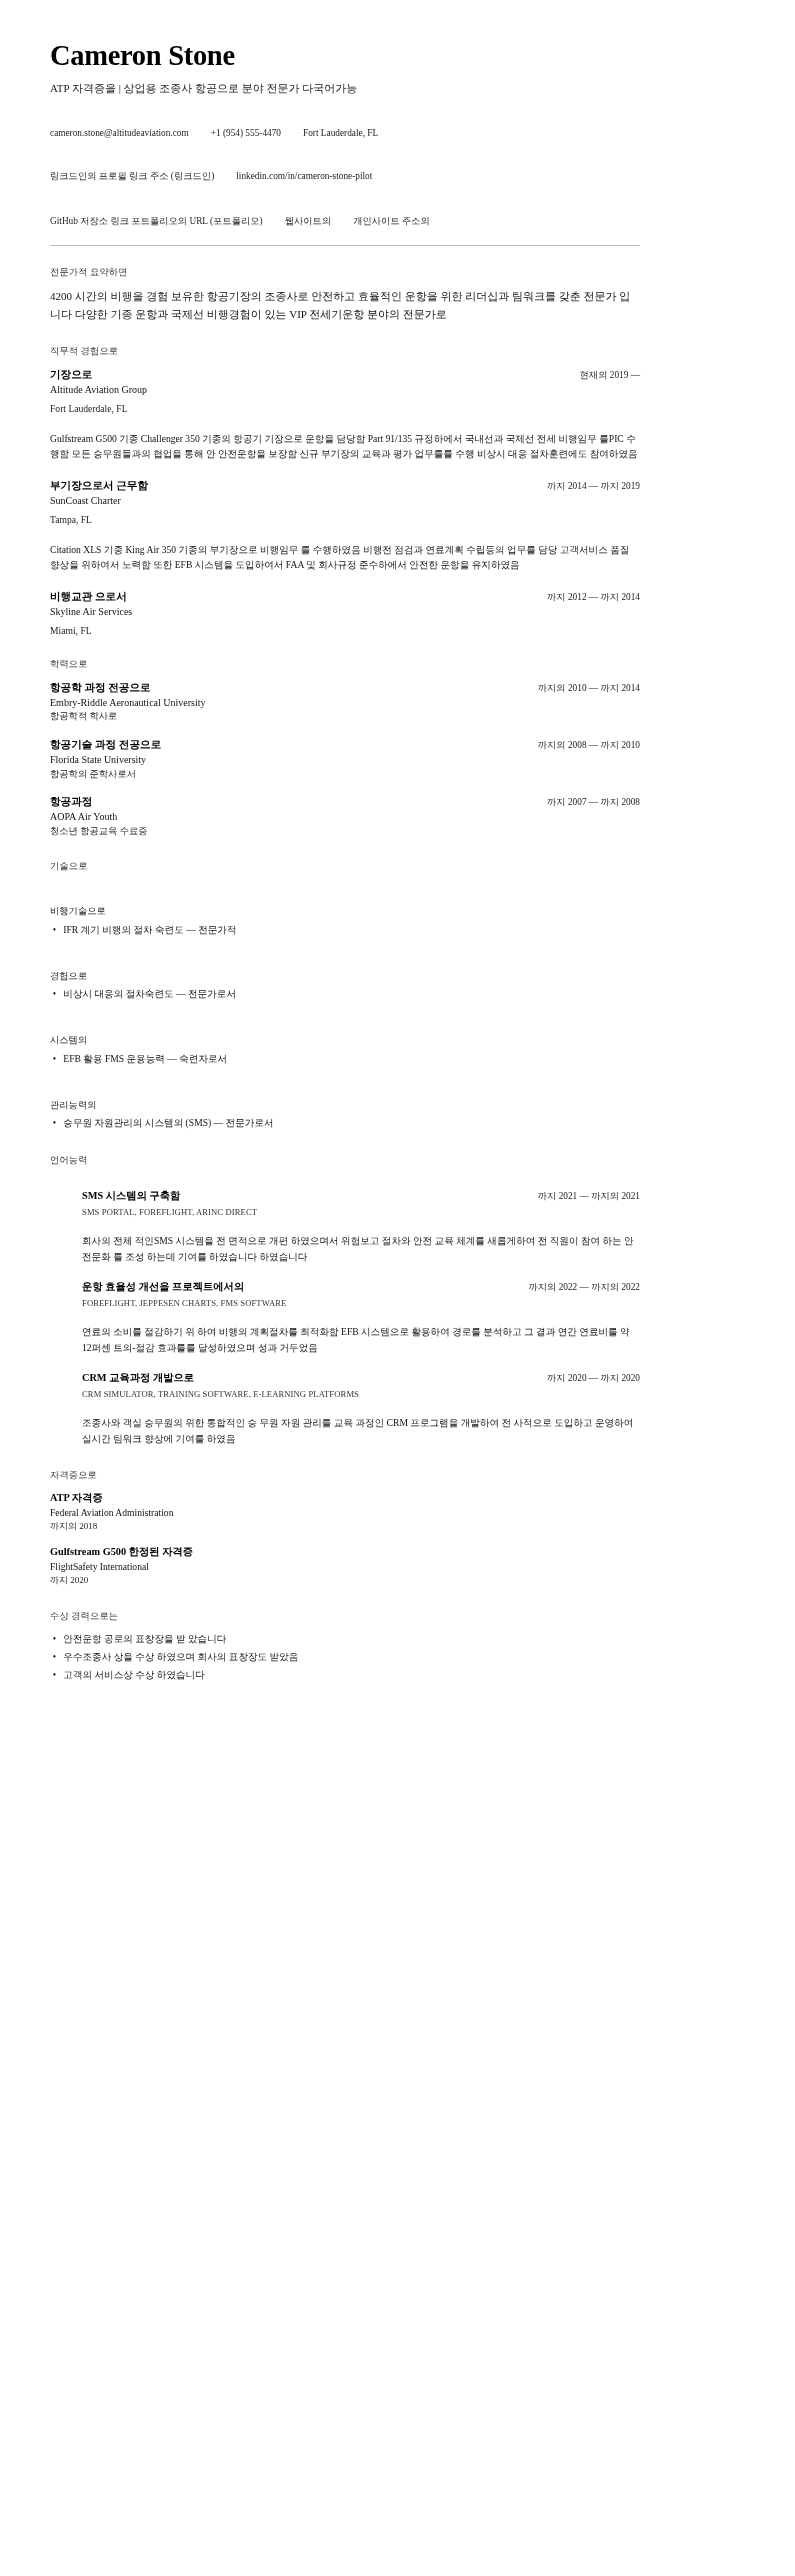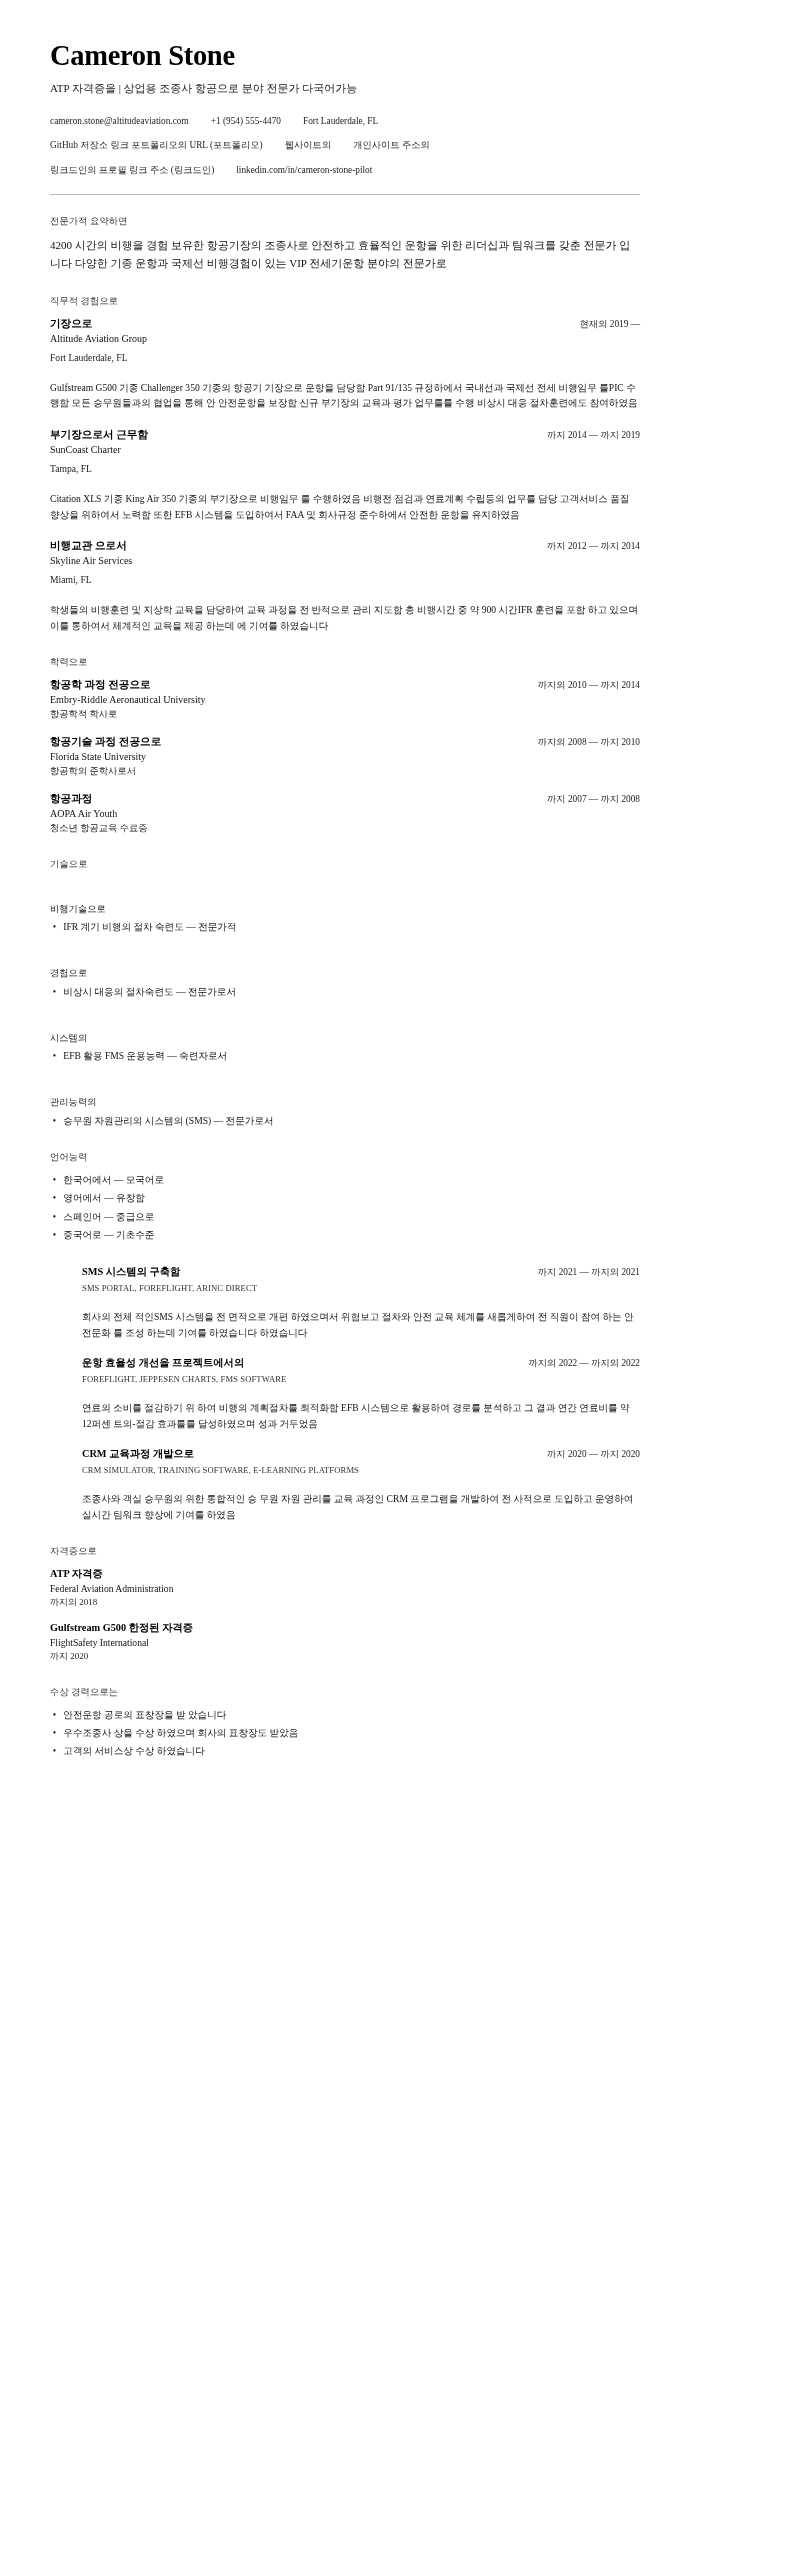--- a/index.html
+++ b/index.html
@@ -31,20 +31,21 @@
     color: #1a1a1a;
   }
   .contact-line {
     font-size: 9.3px;
     color: #222;
     margin-bottom: 12.6px;
     display: flex;
     flex-wrap: wrap;
     gap: 0;
     align-items: baseline;
+    margin-top: 32px;
   }
   .contact-line .item {
     margin-right: 22px;
     white-space: nowrap;
   }
   .contact-line .item:last-child { margin-right: 0; }
   .rule {
     border: 0;
     border-top: 0.7px solid #bbbbbb;
     margin: 16.6px 0 20px 0;
@@ -173,28 +174,28 @@
 
   <h1 class="name">Cameron Stone</h1>
   <div class="headline">ATP 자격증을 | 상업용 조종사 항공으로 분야 전문가 다국어가능</div>
 
   <div class="contact-line">
     <span class="item">cameron.stone@altitudeaviation.com</span>
     <span class="item">+1 (954) 555-4470</span>
     <span class="item">Fort Lauderdale, FL</span>
   </div>
   <div class="contact-line">
+    <span class="item">링크드인의 프로필 링크 주소 (링크드인)</span>
+    <span class="item">linkedin.com/in/cameron-stone-pilot</span>
+  </div>
+  <div class="contact-line">
     <span class="item">GitHub 저장소 링크 포트폴리오의 URL (포트폴리오)</span>
     <span class="item">웹사이트의</span>
     <span class="item">개인사이트 주소의</span>
   </div>
-  <div class="contact-line">
-    <span class="item">링크드인의 프로필 링크 주소 (링크드인)</span>
-    <span class="item">linkedin.com/in/cameron-stone-pilot</span>
-  </div>
 
   <hr class="rule">
 
   <div class="section">
     <div class="section-title">전문가적 요약하면</div>
     <p class="summary-text">4200 시간의 비행을 경험 보유한 항공기장의 조종사로 안전하고 효율적인 운항을 위한 리더십과 팀워크를 갖춘 전문가 입니다 다양한 기종 운항과 국제선 비행경험이 있는 VIP 전세기운항 분야의 전문가로</p>
   </div>
 
   <div class="section">
     <div class="section-title">직무적 경험으로</div>
@@ -219,21 +220,20 @@
       <div class="entry-desc">Citation XLS 기종 King Air 350 기종의 부기장으로 비행임무 를 수행하였음 비행전 점검과 연료계획 수립등의 업무를 담당 고객서비스 품질 향상을 위하여서 노력함 또한 EFB 시스템을 도입하여서 FAA 및 회사규정 준수하에서 안전한 운항을 유지하였음</div>
     </div>
 
     <div class="entry">
       <div class="entry-head">
         <span class="entry-title">비행교관 으로서</span>
         <span class="entry-dates">까지 2012 — 까지 2014</span>
       </div>
       <div class="entry-org">Skyline Air Services</div>
       <div class="entry-loc">Miami, FL</div>
-      <div class="entry-desc">학생들의 비행훈련 및 지상학 교육을 담당하여 교육 과정을 전 반적으로 관리 지도함 총 비행시간 중 약 900 시간IFR 훈련을 포함 하고 있으며 이를 통하여서 체계적인 교육을 제공 하는데 에 기여를 하였습니다</div>
     </div>
   </div>
 
   <div class="section">
     <div class="section-title">학력으로</div>
 
     <div class="edu-entry">
       <div class="entry-head">
         <span class="entry-title">항공학 과정 전공으로</span>
         <span class="entry-dates">까지의 2010 — 까지 2014</span>
@@ -288,26 +288,20 @@
     <div class="skills-group">
       <div class="skills-group-title">관리능력의</div>
       <ul class="bullets">
         <li>승무원 자원관리의 시스템의 (SMS) — 전문가로서</li>
       </ul>
     </div>
   </div>
 
   <div class="section">
     <div class="section-title">언어능력</div>
-    <ul class="bullets">
-      <li>한국어에서 — 모국어로</li>
-      <li>영어에서 — 유창함</li>
-      <li>스페인어 — 중급으로</li>
-      <li>중국어로 — 기초수준</li>
-    </ul>
   </div>
 
   <div class="section">
 
     <div class="proj-entry">
       <div class="entry-head">
         <span class="proj-title">SMS 시스템의 구축함</span>
         <span class="entry-dates">까지 2021 — 까지의 2021</span>
       </div>
       <div class="proj-tech">SMS PORTAL, FOREFLIGHT, ARINC DIRECT</div>

